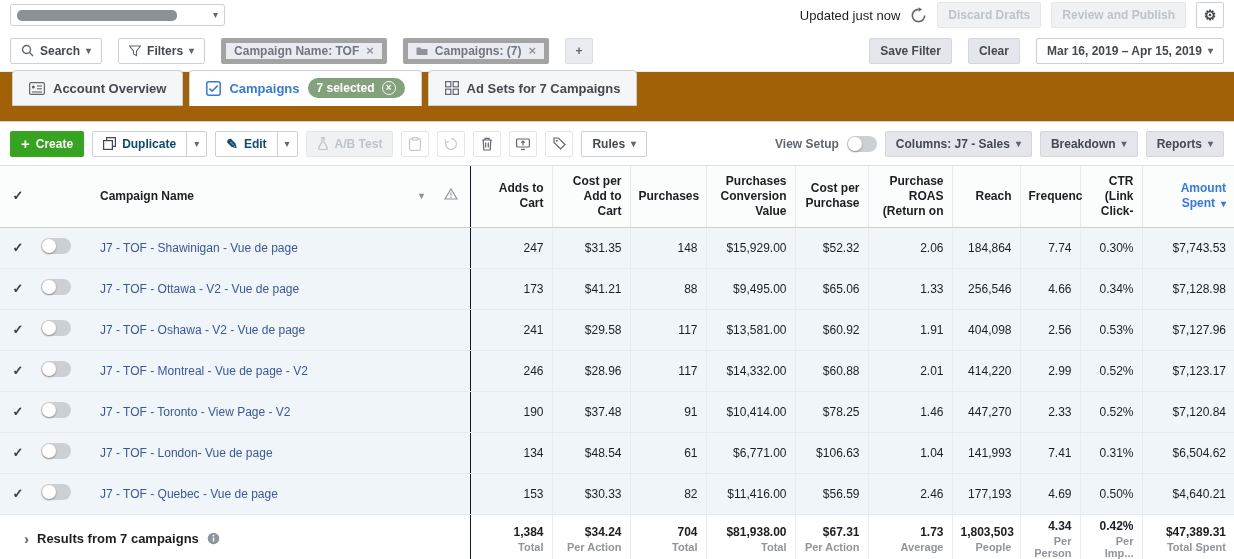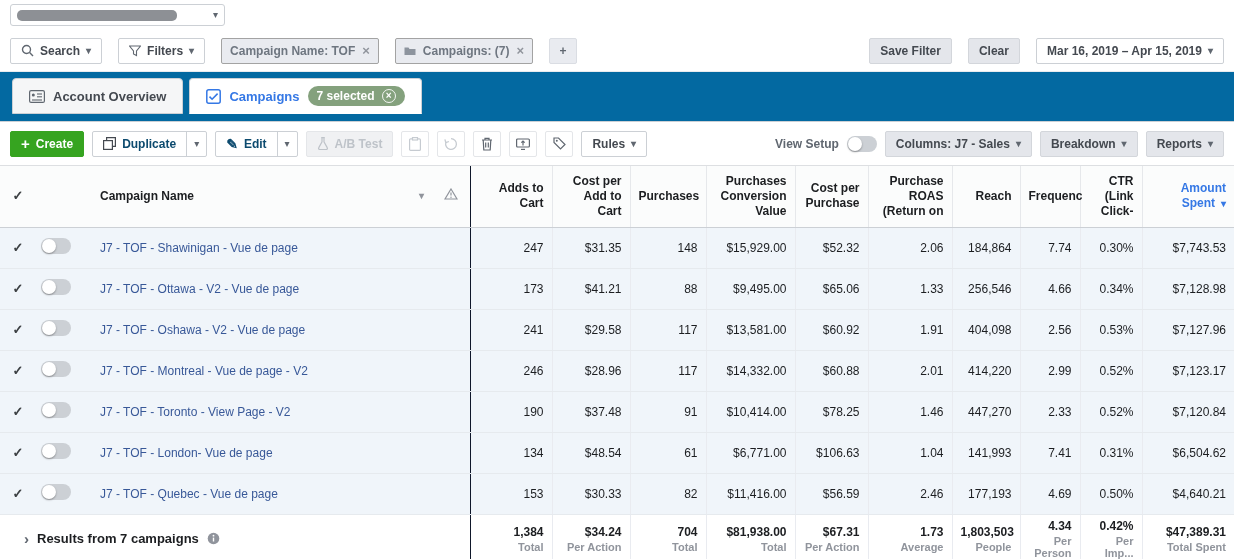--- a/index.html
+++ b/index.html
@@ -32,28 +32,28 @@
   }
   .btn.disabled { background: #f0f1f3; border-color: #e4e6e9; color: #bec3c9; cursor: default; }
   .btn.gray { background: #e4e6eb; border-color: #d3d6db; }
   .btn.sq { width: 28px; justify-content: center; padding: 0; }
   .filterbar {
     height: 42px; display: flex; align-items: center; gap: 16px;
     padding: 0 10px; background: #fff; border-bottom: 1px solid #e9ebee;
   }
   .pill {
     height: 26px; display: inline-flex; align-items: center; gap: 7px;
-    background: #e9ebf0; border: 1px solid #a3a3a3; border-radius: 2px;
+    background: #e9ebf0; border: 5px solid #a3a3a3; border-radius: 2px;
     padding: 0 8px; color: #6e7680; font-weight: 600; white-space: nowrap;
   }
   .pill .x { color: #90949c; font-size: 13px; cursor: pointer; }
   .spacer { flex: 1; }
   .tabsbar {
-    height: 50px; background: #0369a1; border-bottom: 1px solid #ccd0d5;
-    display: flex; align-items: flex-end; gap: 6px; padding: 8px 12px;
+    height: 50px; background: #a16207; border-bottom: 1px solid #ccd0d5;
+    display: flex; align-items: flex-end; gap: 6px; padding: 16px 12px;
   }
   .tab {
     height: 36px; display: flex; align-items: center; gap: 8px; padding: 0 16px;
     background: #f5f6f7; border: 1px solid #ccd0d5; border-bottom: none;
     border-radius: 4px 4px 0 0; color: #444950; font-weight: 700; font-size: 13px;
     margin-bottom: -1px; border-bottom: 1px solid #ccd0d5; cursor: pointer; white-space: nowrap;
   }
   .tab.active { background: #fff; color: var(--active-tab-blue, #3578e5); border-bottom: 1px solid #fff; }
   .selected-badge {
     display: inline-flex; align-items: center; gap: 7px;
@@ -126,20 +126,34 @@
 </head>
 <body>
 
 <div class="app">
 
   <header class="topbar">
     <div class="account-select">
       <span class="redacted"></span>
       <span class="caret">▾</span>
     </div>
+    <div class="topbar-right">
+      <span class="updated">Updated just now</span>
+      <button class="iconbtn" title="">
+        <svg width="17" height="17" viewBox="0 0 16 16">
+          <path d="M8 2.2 a5.8 5.8 0 1 0 5.8 5.8" fill="none" stroke="#606770" stroke-width="1.5"></path>
+          <path d="M8 0.2 L8 4.4 L11.4 2.3 Z" fill="#606770"></path>
+        </svg>
+      </button>
+      <button class="btn disabled">Discard Drafts</button>
+      <button class="btn disabled">Review and Publish</button>
+      <button class="btn sq">
+          <span class="glyph">⚙</span>
+        </button>
+    </div>
   </header>
 
   <div class="filterbar">
     <button class="btn">
       <svg width="13" height="13" viewBox="0 0 13 13">
         <circle cx="5.5" cy="5.5" r="4" fill="none" stroke="#606770" stroke-width="1.4"></circle>
         <line x1="8.6" y1="8.6" x2="12" y2="12" stroke="#606770" stroke-width="1.4"></line>
       </svg>
       <span>Search</span>
       <span class="caret">▾</span>
@@ -188,20 +202,31 @@
     <div class="tab active">
       <svg width="15" height="15" viewBox="0 0 15 15">
         <rect x="0.8" y="0.8" width="13.4" height="13.4" rx="2" fill="none" stroke="#3578e5" stroke-width="1.5"></rect>
         <path d="M3.5 7.6 l2.6 2.6 L11.6 4.6" fill="none" stroke="#3578e5" stroke-width="1.6"></path>
       </svg>
       <span>Campaigns</span>
       <span class="selected-badge">
         <span>7 selected</span>
         <span class="badge-x">×</span>
       </span>
+    </div>
+    <div class="tab">
+      <svg width="14" height="14" viewBox="0 0 14 14">
+        <g fill="none" stroke="#606770" stroke-width="1.2">
+          <rect x="0.6" y="0.6" width="5.2" height="5.2"></rect>
+            <rect x="8.2" y="0.6" width="5.2" height="5.2"></rect>
+          <rect x="0.6" y="8.2" width="5.2" height="5.2"></rect>
+            <rect x="8.2" y="8.2" width="5.2" height="5.2"></rect>
+        </g>
+      </svg>
+      <span>Ad Sets for 7 Campaigns</span>
     </div>
   </div>
 
   <div class="toolbar">
     <button class="btn btn-create">
       <span class="plus">+</span>
       <span>Create</span>
     </button>
     <div class="split">
       <span class="main">

